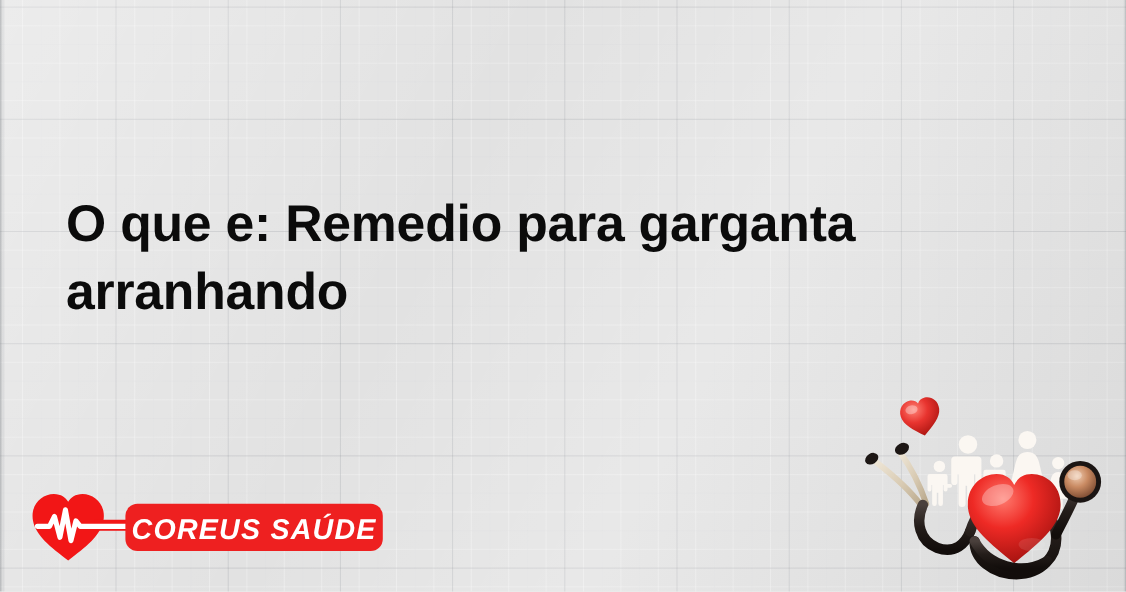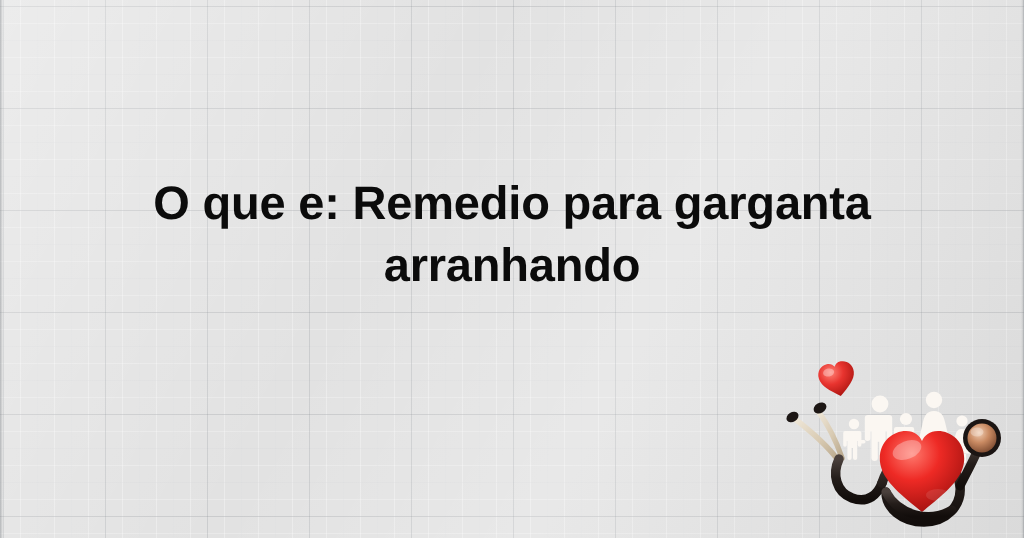--- a/index.html
+++ b/index.html
@@ -54,21 +54,20 @@
     right: 0; top: 0; bottom: 0; width: 3px;
     background: linear-gradient(to left, rgba(120,125,130,0.30), rgba(120,125,130,0.0));
   }
 
   
   #headline {
     position: absolute;
     left: 60px;
     top: 172px;
     width: 904px;
-    text-align: center;
     color: #0b0b0b;
     font-size: 47px;
     line-height: 62px;
     font-weight: 600;
     letter-spacing: -0.2px;
     white-space: pre-line;
     text-rendering: geometricPrecision;
   }
 
   
@@ -97,20 +96,44 @@
 <div id="canvas">
 
   <div id="grid-bg"></div>
   <div id="grid-sheen"></div>
   <div id="edge-left"></div>
   <div id="edge-right"></div>
 
   <div id="headline">O que e: Remedio para garganta
 arranhando</div>
 
+  <div id="brand-logo">
+    <svg width="322" height="64" viewBox="0 0 322 64" xmlns="http://www.w3.org/2000/svg">
+
+      <g>
+        <path d="M34.0 62.5
+                 C 18.0 50.5, 4.5 40.0, 2.0 26.5
+                 C -0.6 12.2, 9.5 2.0, 21.0 2.0
+                 C 27.6 2.0, 31.6 5.3, 34.0 9.2
+                 C 36.4 5.3, 40.4 2.0, 47.0 2.0
+                 C 58.5 2.0, 68.6 12.2, 66.0 26.5
+                 C 63.5 40.0, 50.0 50.5, 34.0 62.5 Z" fill="#f21616"></path>
+
+        <rect x="58" y="25.5" width="36" height="10" fill="#f21616"></rect>
+
+        <path d="M6 31.5 L17 31.5 L21.5 22.5 L26.5 41.5 L31.5 16.5 L36.5 44.5 L41 26.5 L45 31.5 L92 31.5" fill="none" stroke="#ffffff" stroke-width="4.6" stroke-linejoin="round" stroke-linecap="round"></path>
+      </g>
+
+      <g>
+        <rect x="86" y="11" width="234" height="43" rx="11" ry="11" fill="#ee2020"></rect>
+      </g>
+
+      <text x="203" y="43" text-anchor="middle" font-family="Liberation Sans, sans-serif" font-size="26" font-weight="bold" font-style="italic" letter-spacing="1.1" fill="#ffffff">COREUS SAÚDE</text>
+    </svg>
+  </div>
 
   <div id="medical-collage">
     <svg width="242" height="186" viewBox="0 0 242 186" xmlns="http://www.w3.org/2000/svg">
       <defs>
         <radialGradient id="gHeartBig" cx="38%" cy="28%" r="78%">
           <stop offset="0%" stop-color="#ff7a6e"></stop>
           <stop offset="42%" stop-color="#ee2a25"></stop>
           <stop offset="100%" stop-color="#9e100e"></stop>
         </radialGradient>
         <radialGradient id="gHeartSmall" cx="36%" cy="26%" r="78%">

